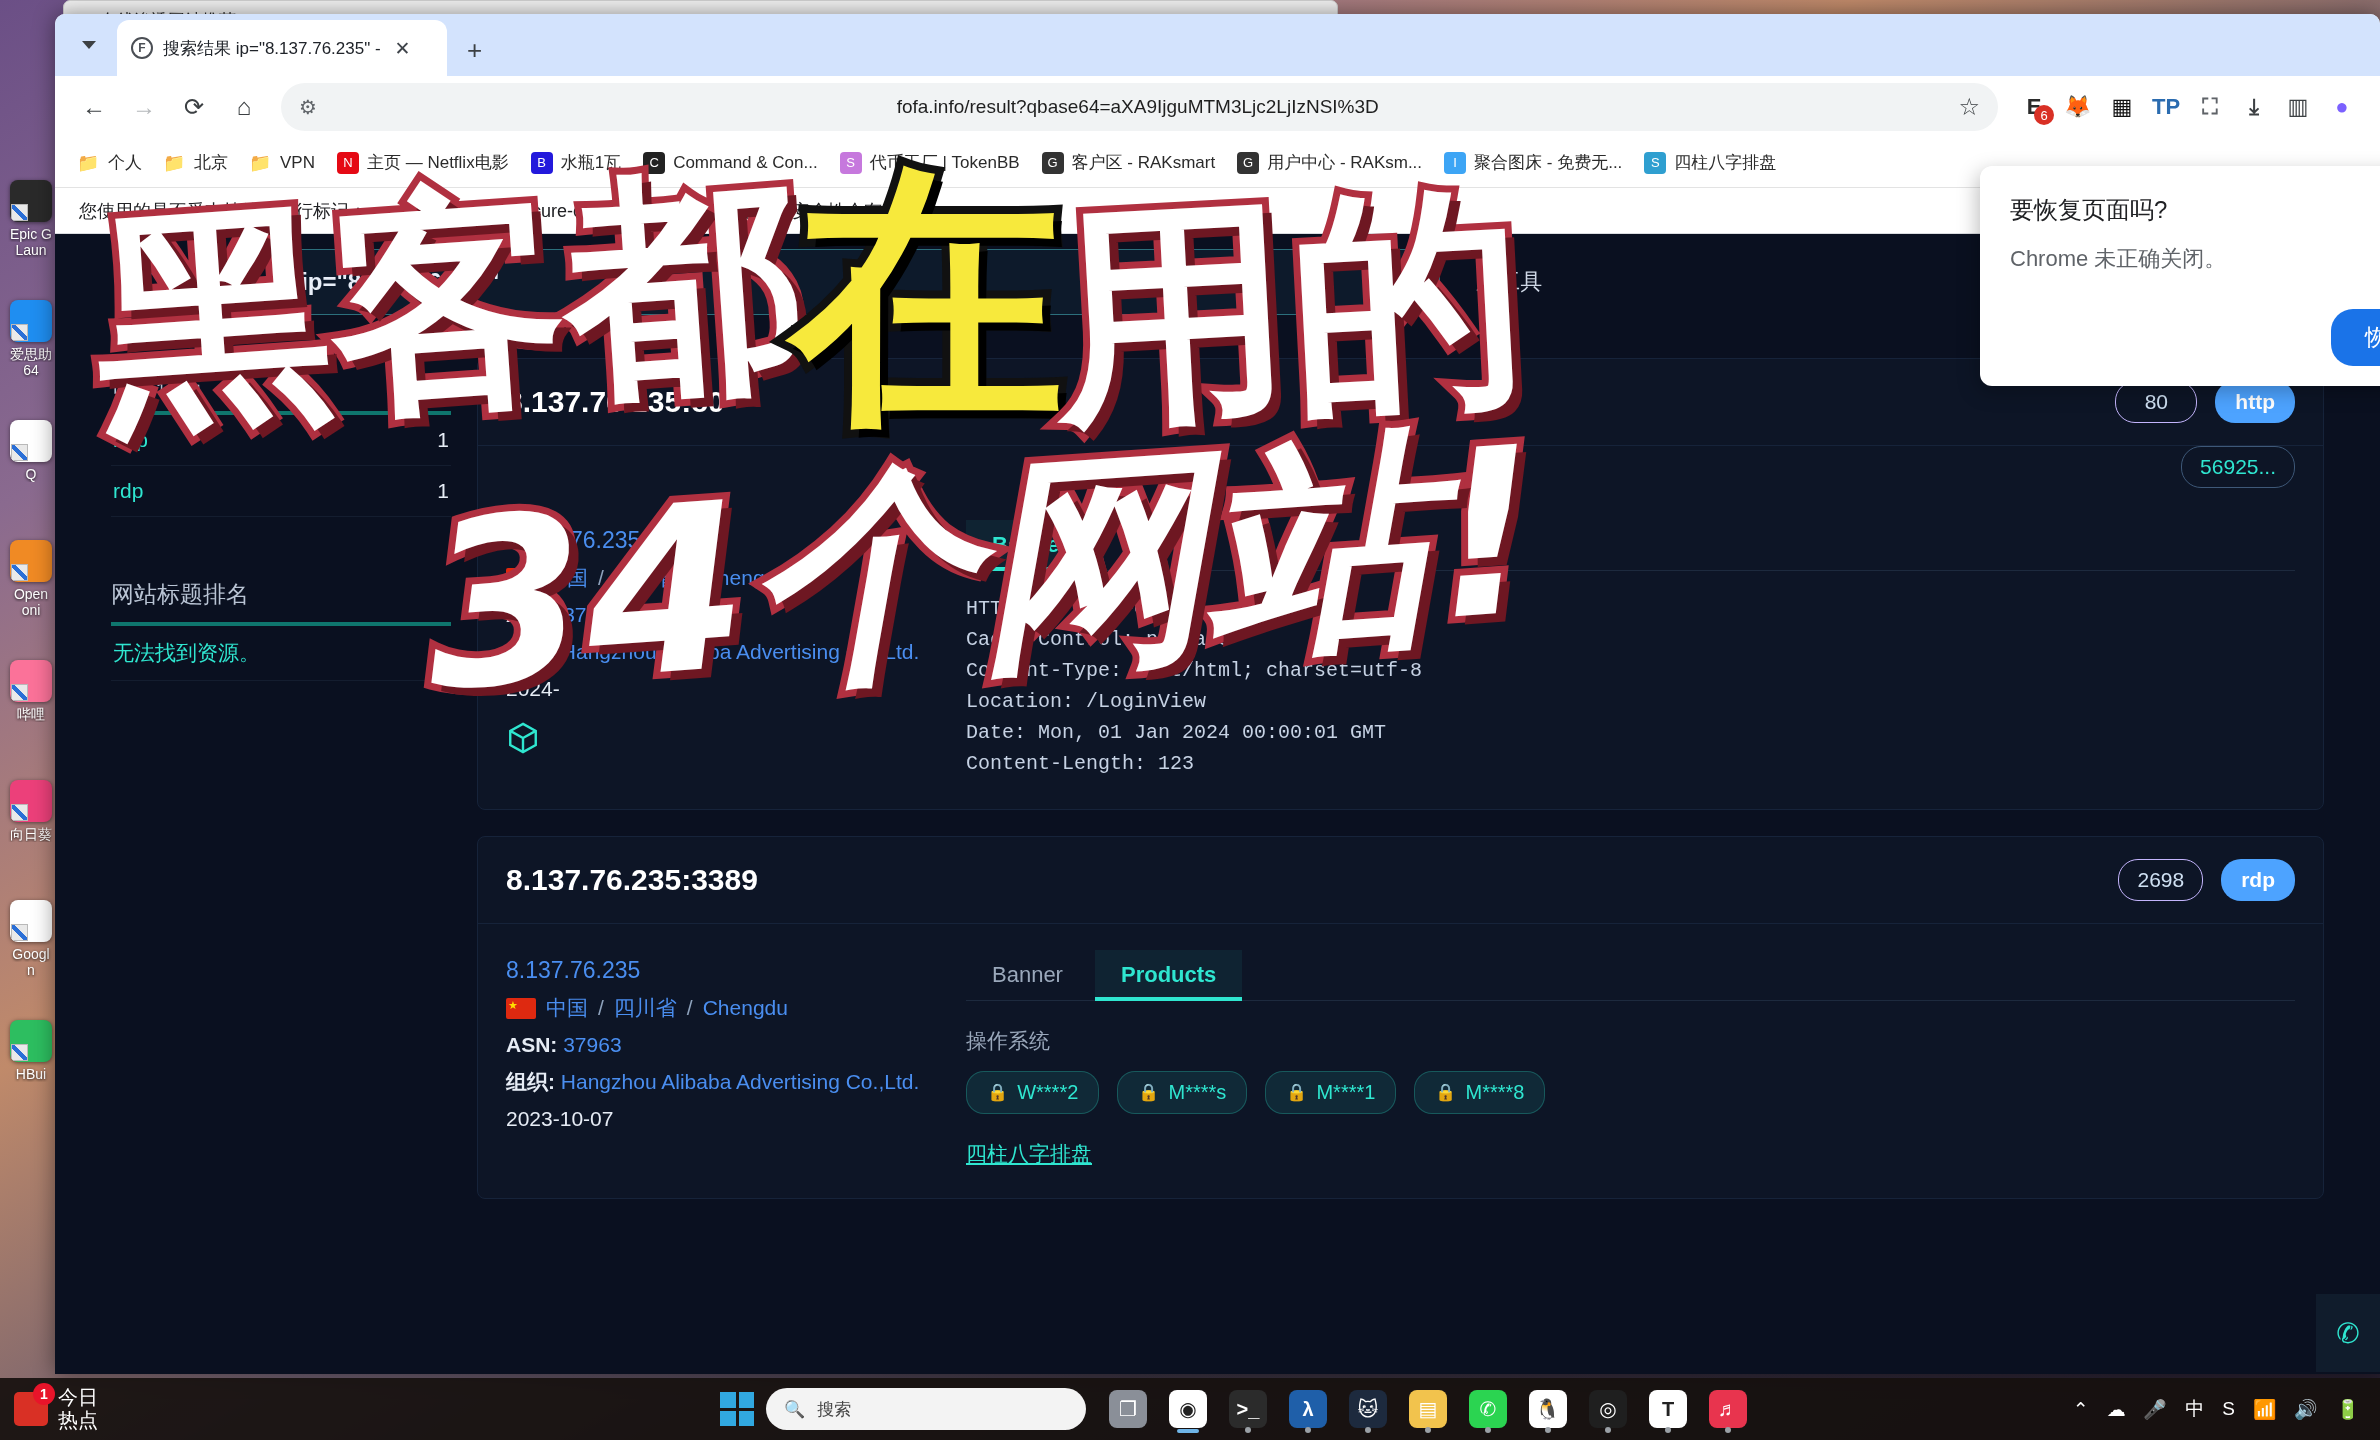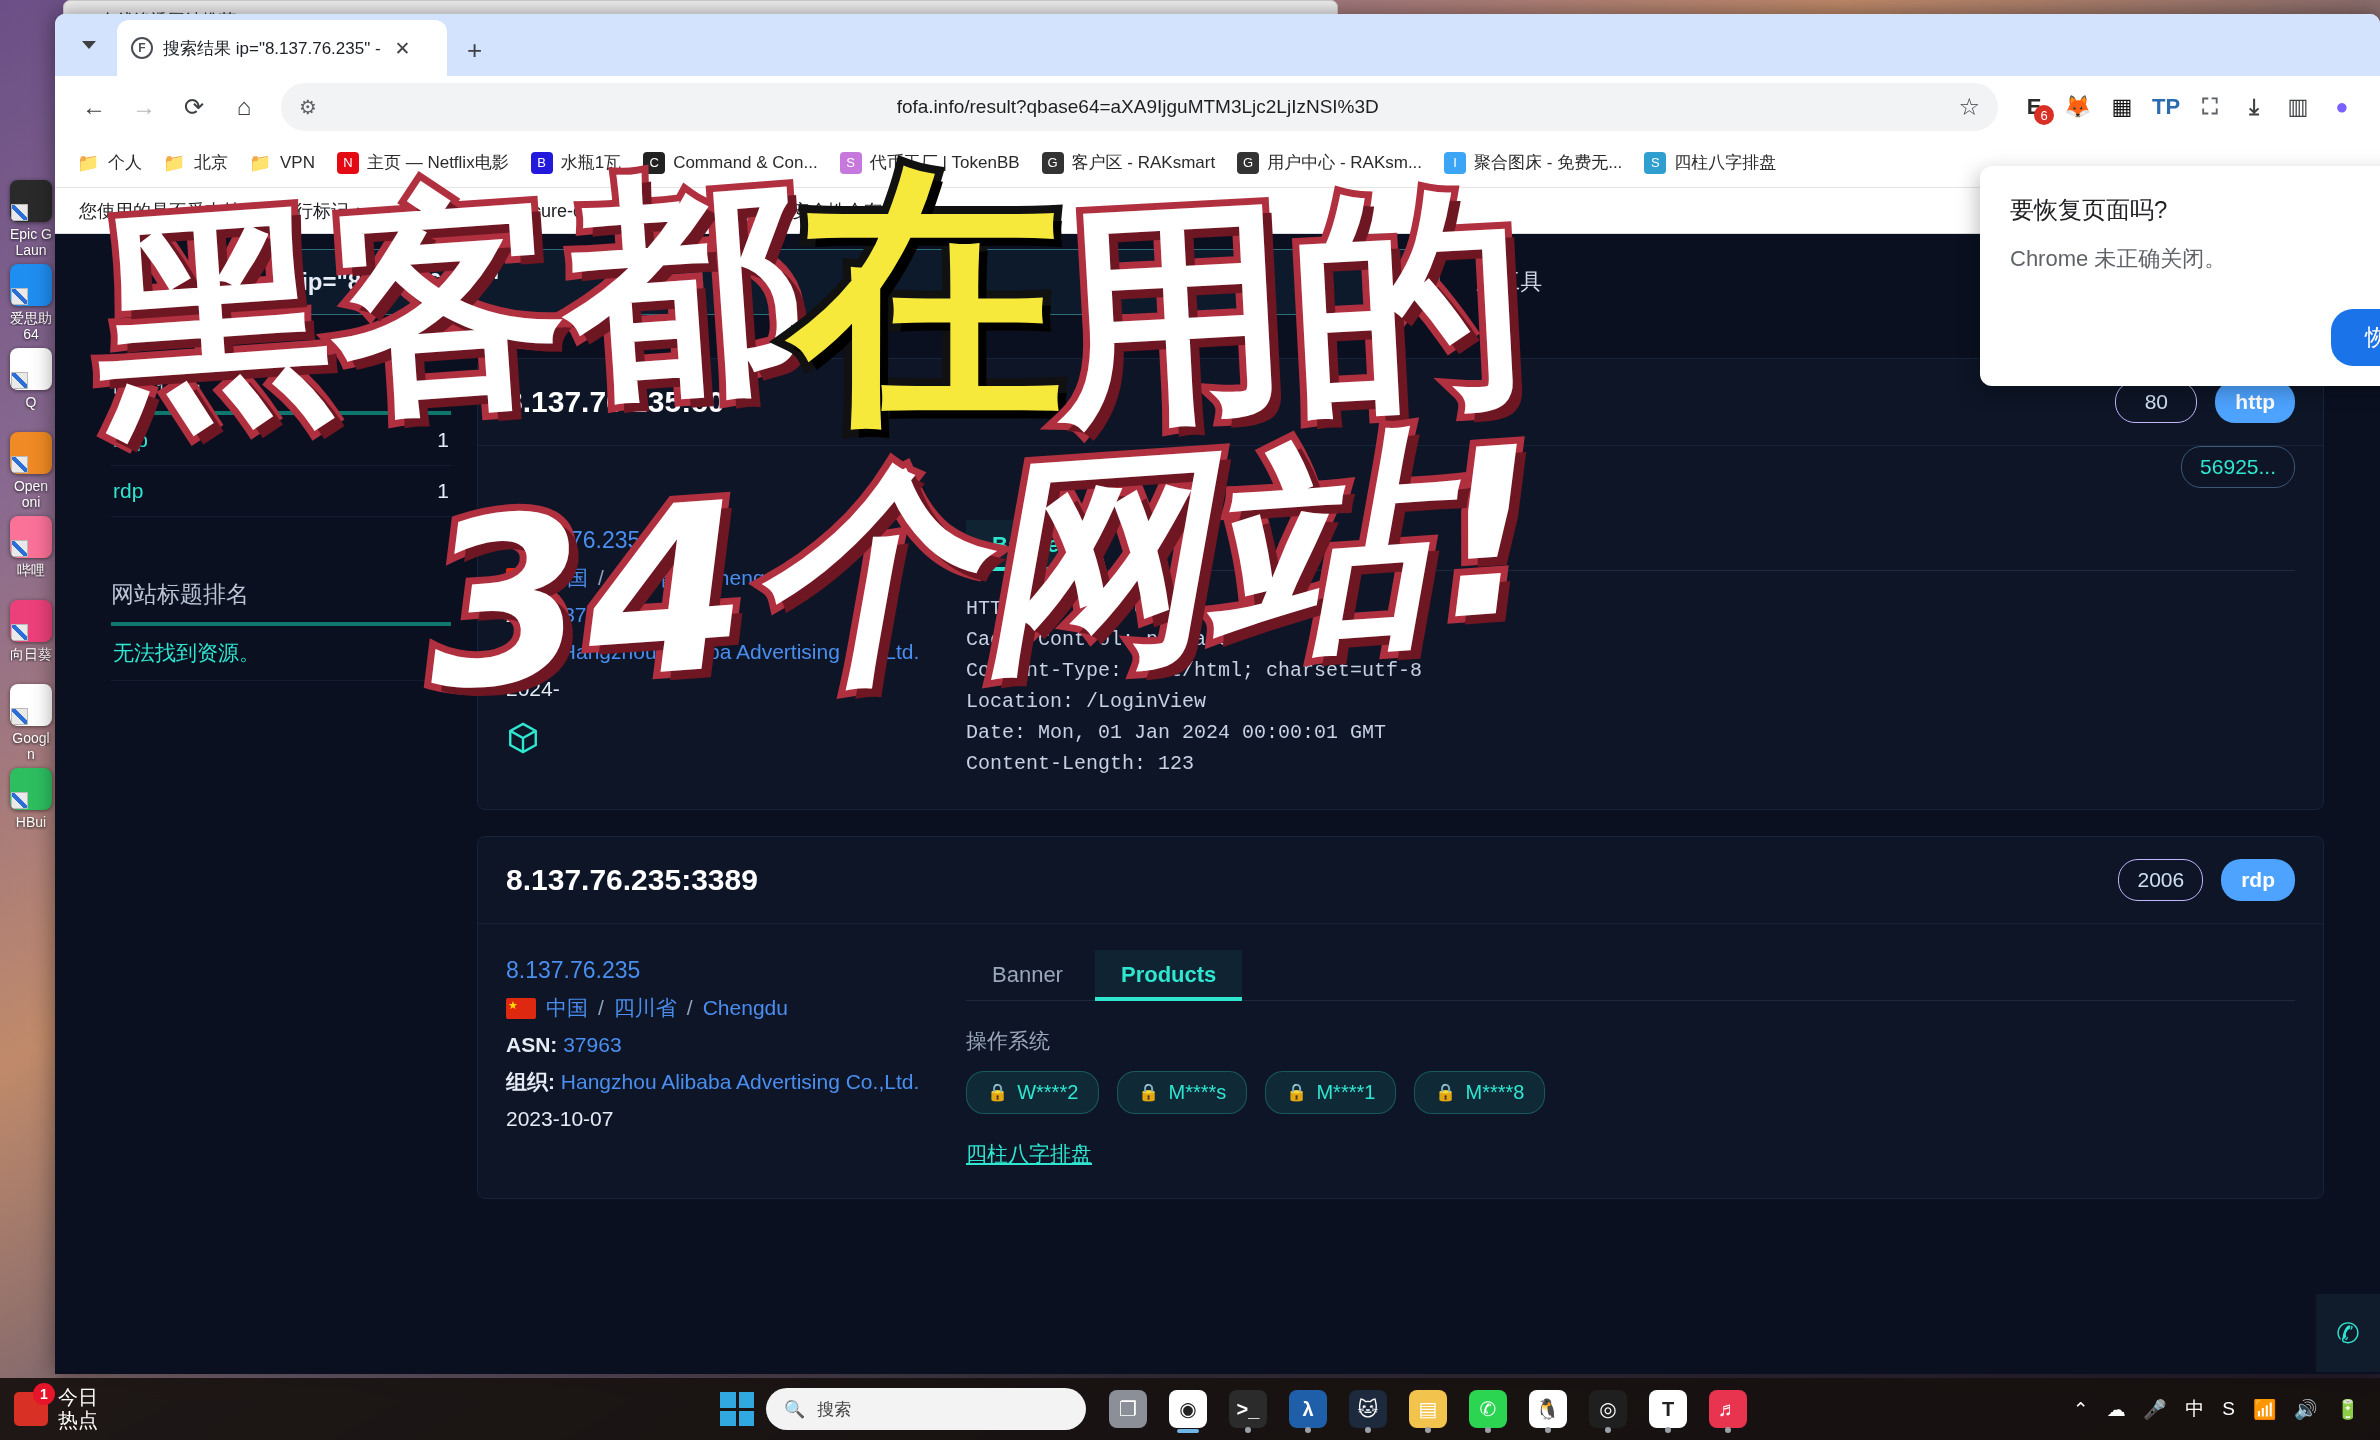--- a/index.html
+++ b/index.html
@@ -13,21 +13,21 @@
   
   #desktop {
     position: absolute; inset: 0;
     background:
       linear-gradient(150deg, #6b4f86 0%, #8a6a8f 18%, #c08a6a 38%, #6d5d6e 55%, #3a3240 72%, #241c2c 100%);
   }
   #desktop-icons {
     position: absolute; left: 0; top: 180px; width: 62px; height: 1190px;
   }
   .desk-ico {
-    position: relative; width: 62px; height: 84px;
+    position: relative; width: 62px; height: 120px;
     text-align: center; color: #fff; font-size: 15px; line-height: 1.15;
     text-shadow: 0 1px 3px rgba(0,0,0,.9);
   }
   .desk-ico .sq {
     width: 42px; height: 42px; margin: 0 auto 4px auto;
     border-radius: 8px; position: relative; overflow: hidden;
     box-shadow: 0 1px 4px rgba(0,0,0,.5);
   }
   .desk-ico .sq::after {
     content: ""; position: absolute; left: 1px; bottom: 1px;
@@ -544,21 +544,21 @@
 Location: /LoginView
 Date: Mon, 01 Jan 2024 00:00:01 GMT
 Content-Length: 123</div>
               </div>
             </div>
           </div>
           <div class="card">
             <div class="card-head">
               <div class="card-title">8.137.76.235:3389</div>
               <div class="badges">
-                <span class="badge-port">2006</span>
+                <span class="badge-port">2698</span>
                 <span class="badge-proto">rdp</span>
               </div>
             </div>
             <div class="card-body">
               <div class="col-left">
                 <div class="ip-link">8.137.76.235</div>
                 <div class="geo">
                   <span class="flag"></span>
                   <span>中国</span>
                   <span class="sep">/</span>

